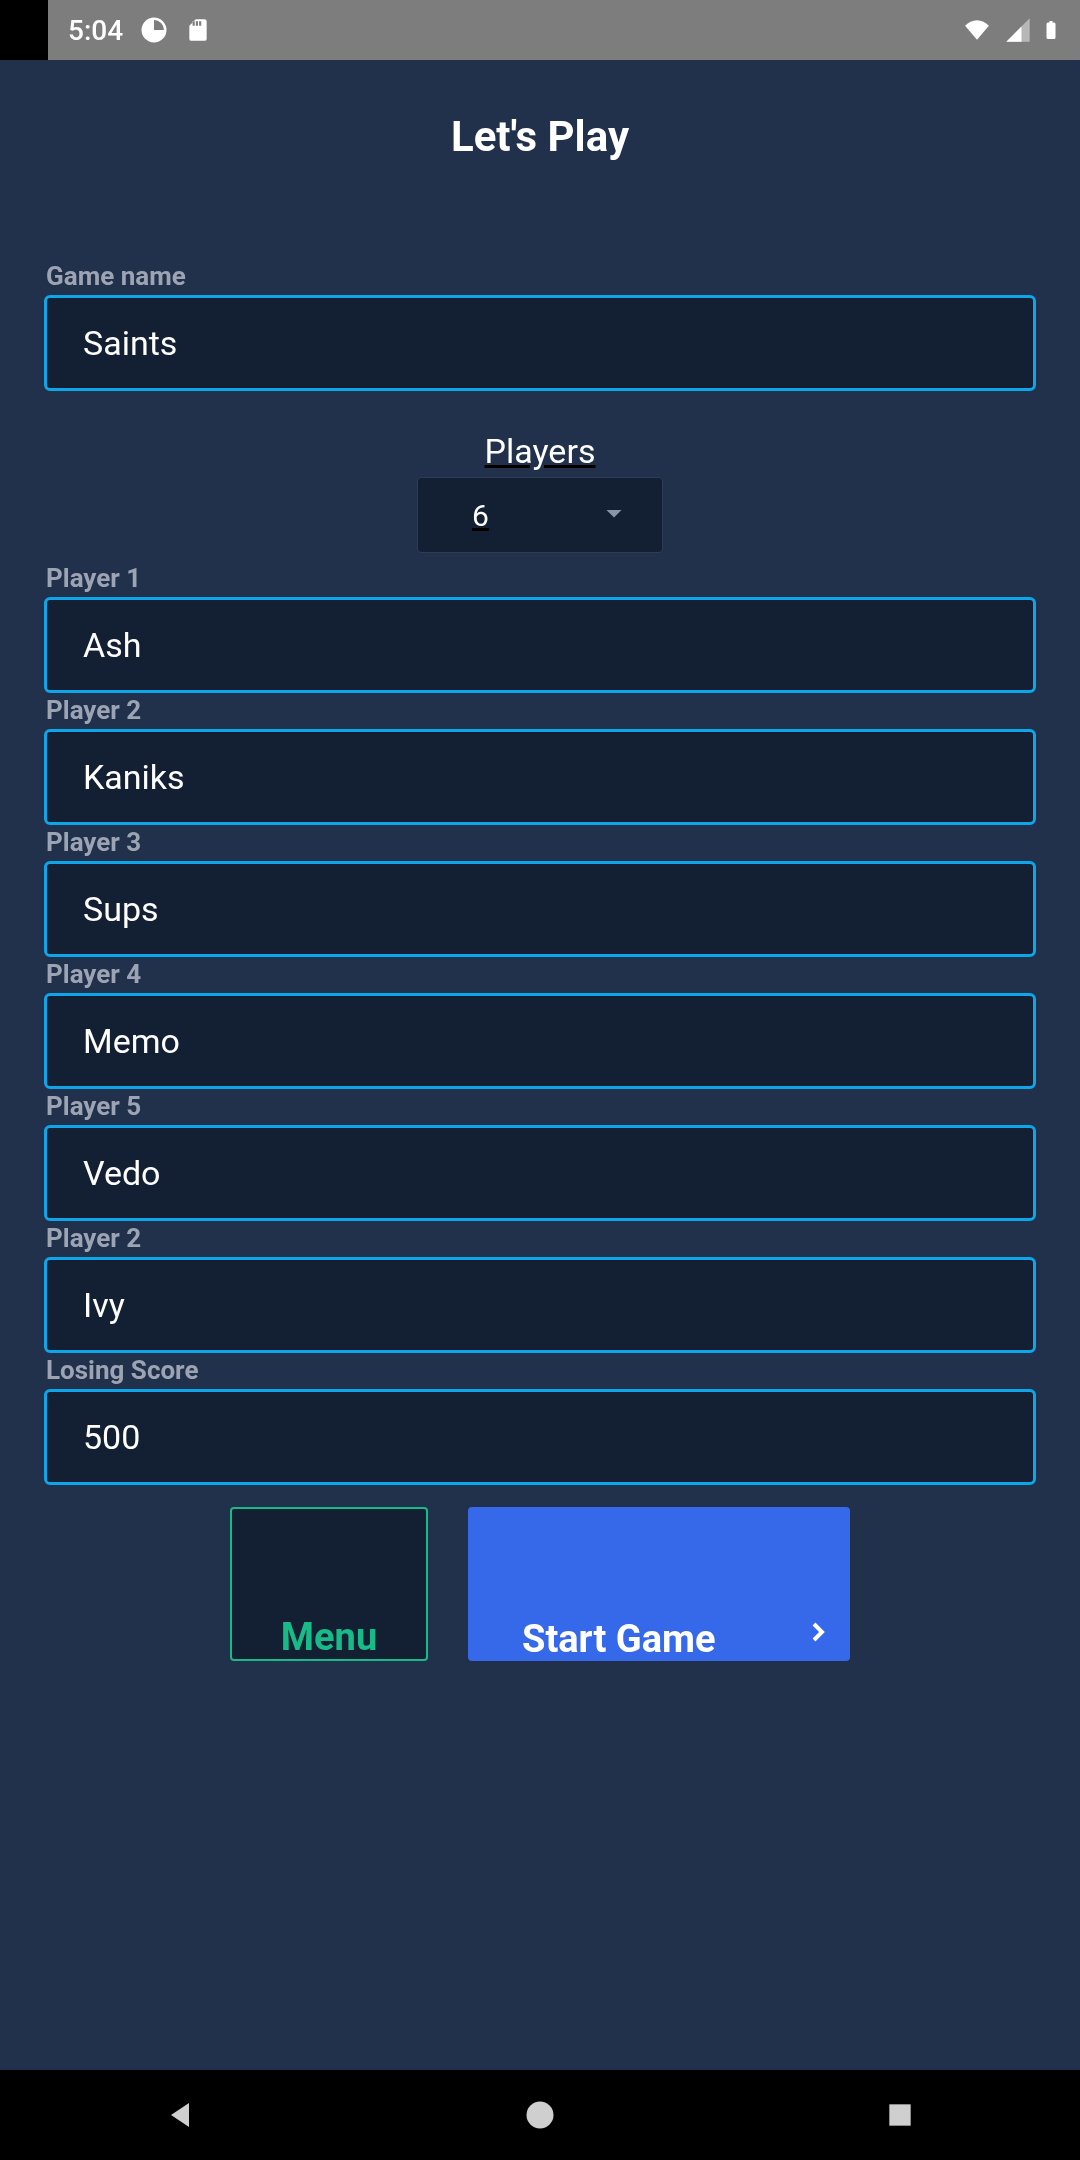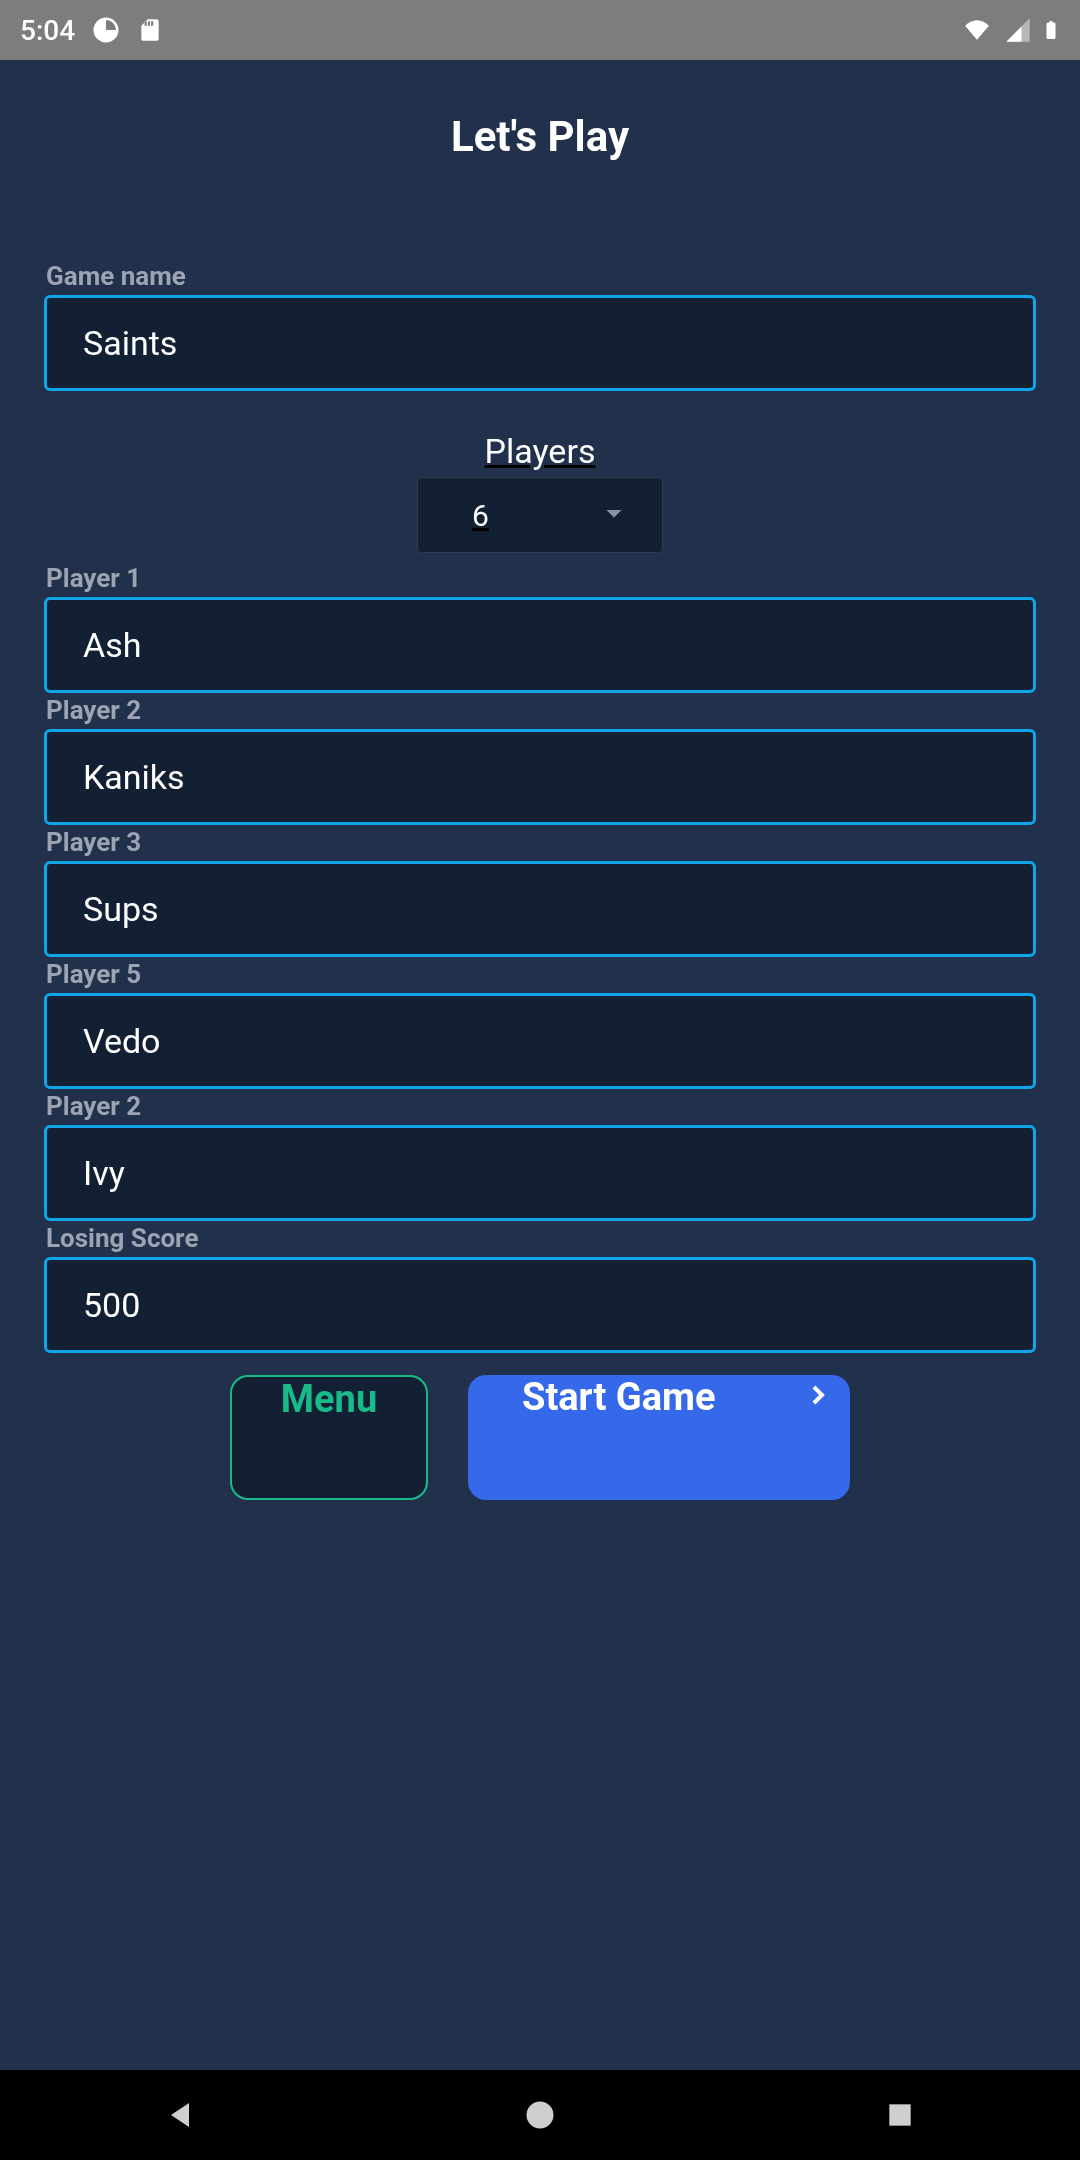--- a/index.html
+++ b/index.html
@@ -1,39 +1,39 @@
 <!DOCTYPE html>
 <html><head>
   <meta charset="utf-8">
   <style>
     * { margin: 0; padding: 0; box-sizing: border-box; font-family: -apple-system, Roboto, sans-serif; }
     html, body { width: 1080px; height: 2160px; background: #000; overflow: hidden; }
     
-    .status-bar { height: 60px; background: #7d7d7d; display: flex; justify-content: space-between; align-items: center; padding: 0 20px; color: #fff; }
+    .status-bar { height: 60px; background: #7d7d7d; display: flex; justify-content: space-between; align-items: center; padding: 0 20px; color: #fff; margin-left: 48px; }
     .status-left { display: flex; align-items: center; gap: 16px; font-size: 28px; font-weight: 500; }
     .status-right { display: flex; align-items: center; gap: 10px; }
     .status-icon svg { fill: #fff; display: block; }
     
     .app-body { background: #21304b; height: 2010px; width: 100%; padding: 0 44px; overflow: hidden; }
     
     .page-title { color: #fff; font-size: 42px; font-weight: 700; text-align: center; padding: 52px 0 100px 0; }
     
     .field-label { color: #9ca4b3; font-size: 26px; font-weight: 700; margin-bottom: 4px; padding-left: 2px; }
     .text-input { width: 100%; height: 96px; background: #132033; border: 3px solid #0ea5e9; border-radius: 6px; color: #fff; font-size: 34px; padding: 0 36px; margin-bottom: 0; }
     .field-group { margin-bottom: 2px; }
     .gap-big { margin-bottom: 40px; }
     
     .players-section { display: flex; flex-direction: column; align-items: center; margin-bottom: 10px; text-decoration: underline; }
     .players-label { color: #fff; font-size: 34px; font-weight: 400; margin-bottom: 6px; }
     .select-box { width: 246px; height: 76px; background: #132033; border: 1px solid #2e3b52; border-radius: 4px; display: flex; align-items: center; justify-content: space-between; padding: 0 30px 0 54px; cursor: pointer; }
     .select-value { color: #fff; font-size: 30px; }
     .chevron-down svg { fill: #8894a7; }
     
     .button-row { display: flex; justify-content: center; gap: 40px; margin-top: 22px; }
-    .btn { border-radius: 18px; padding: 0 46px; height: 125px; display: flex; align-items: flex-start; font-size: 38px; font-weight: 700; cursor: pointer; }
+    .btn { border-radius: 4px; padding: 0 46px; height: 154px; display: flex; align-items: flex-end; font-size: 38px; font-weight: 700; cursor: pointer; }
     .btn-menu { background: #132033; border: 2px solid #18bb88; color: #18bb88; width: 198px; justify-content: center; }
     .btn-start { background: #3668ea; border: none; color: #fff; width: 382px; justify-content: space-between; padding: 0 16px 0 54px; }
     .btn-start .chevron-right svg { fill: #fff; }
     
     .nav-bar { height: 90px; background: #000; display: flex; justify-content: space-around; align-items: center; }
     .nav-btn { width: 150px; height: 90px; display: flex; align-items: center; justify-content: center; cursor: pointer; }
     .nav-btn svg { fill: #cfcfcf; }
   </style>
 </head>
 <body>
@@ -87,20 +87,21 @@
       <span class="chevron-down"><svg width="36" height="36" viewBox="0 0 24 24">
             <path d="M7 10l5 5 5-5Z"></path>
           </svg></span>
     </div>
   </div>
 
   <div id="players-container">
       <div class="field-group"><div class="field-label">Player 1</div><input class="text-input" value="Ash" style=""></div>
       <div class="field-group"><div class="field-label">Player 2</div><input class="text-input" value="Kaniks" style=""></div>
       <div class="field-group"><div class="field-label">Player 3</div><input class="text-input" value="Sups" style=""></div>
+      <div class="field-group"><div class="field-label">Player 4</div><input class="text-input" value="Memo" style=""></div>
       <div class="field-group"><div class="field-label">Player 5</div><input class="text-input" value="Vedo" style=""></div>
       <div class="field-group"><div class="field-label">Player 2</div><input class="text-input" value="Ivy" style=""></div>
     </div>
 
   <div class="field-group">
     <div class="field-label">Losing Score</div>
     <input class="text-input" value="500" style="">
   </div>
 
   <div class="button-row">

